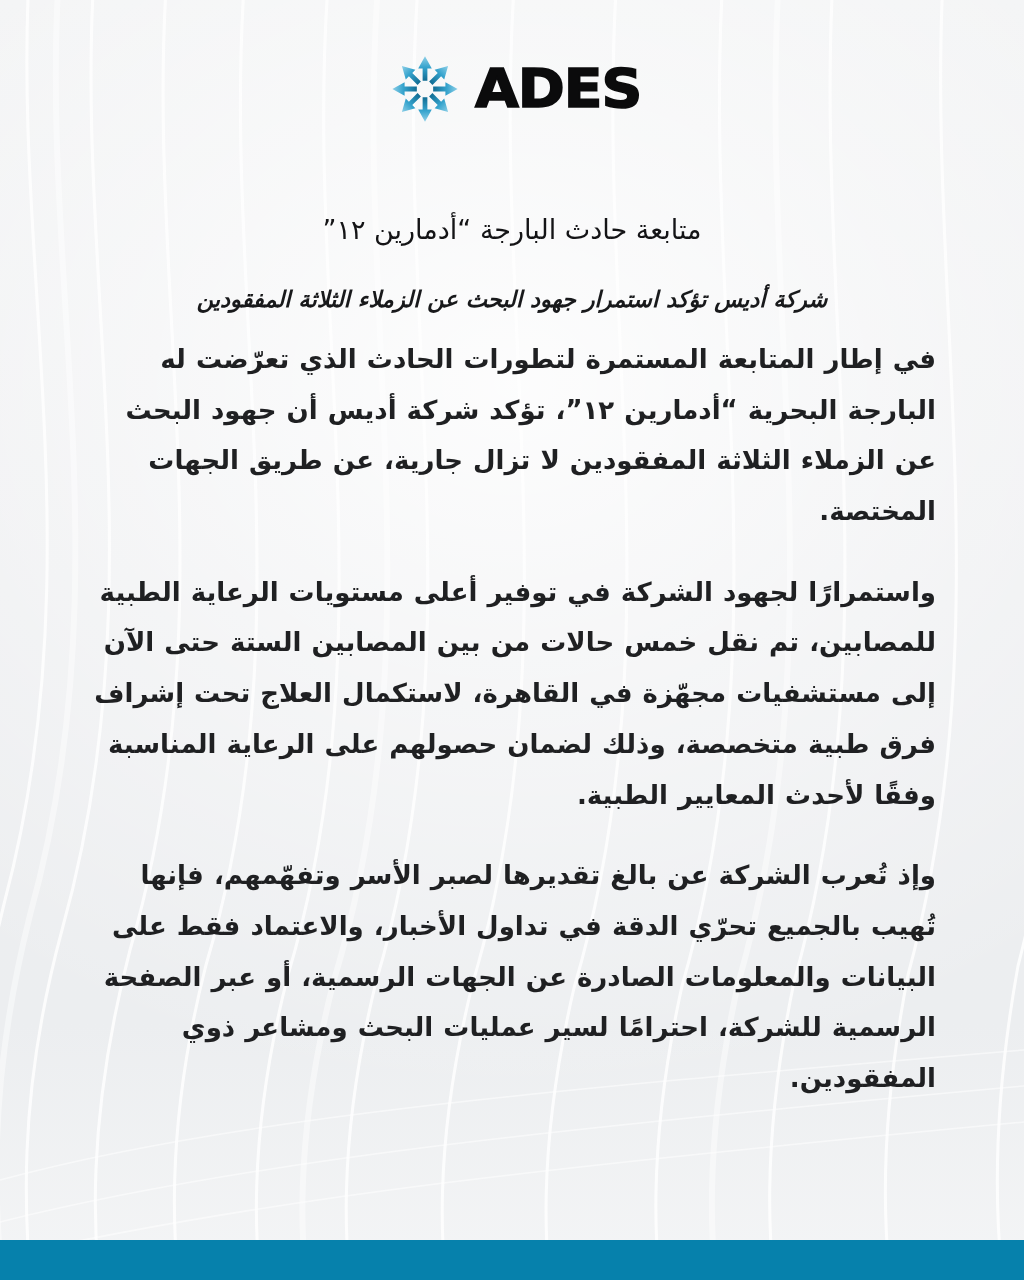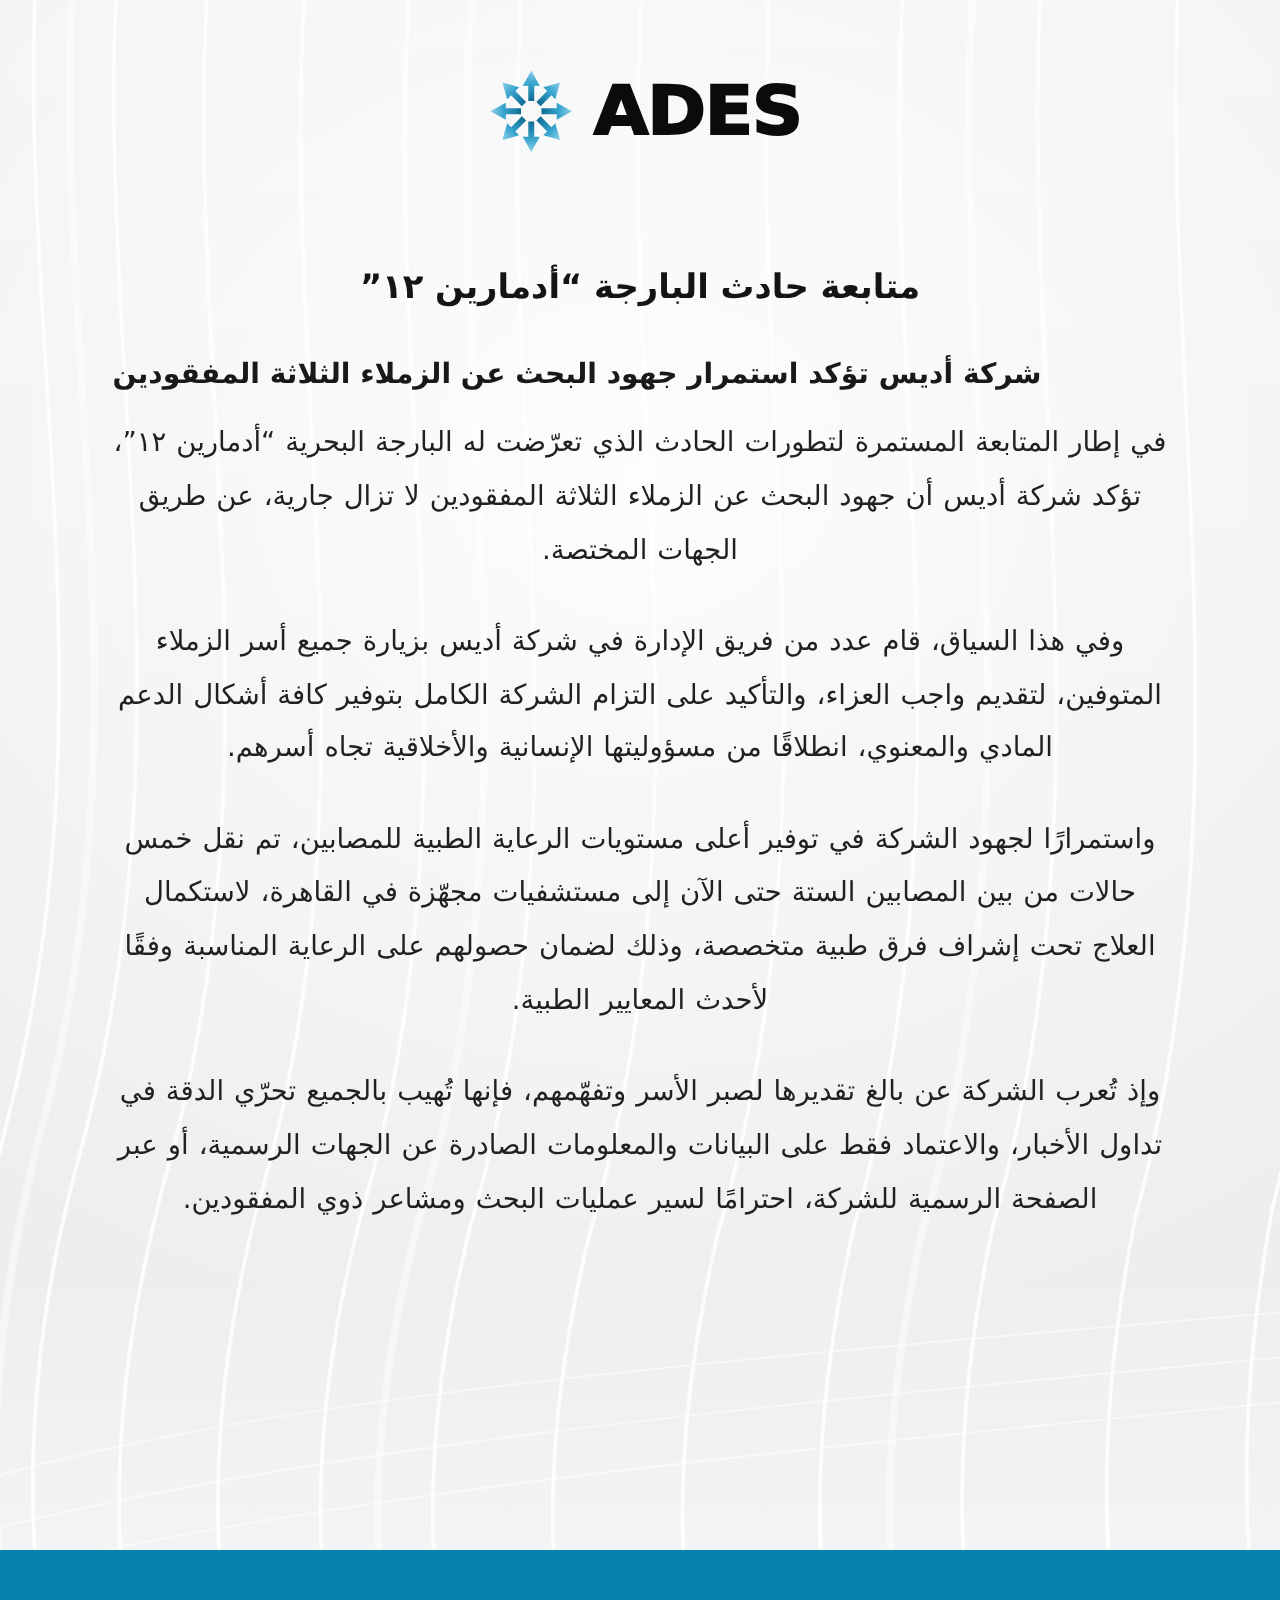--- a/index.html
+++ b/index.html
@@ -83,48 +83,49 @@
   }
 
   
   .doc-title {
     position: absolute;
     top: 192px;
     left: 90px;
     width: 844px;
     text-align: center;
     font-size: 27px;
-    font-weight: 700;
+    font-weight: 400;
     color: #141416;
     line-height: 1.5;
     letter-spacing: 0;
   }
   .doc-subtitle {
     position: absolute;
     top: 263px;
     left: 90px;
     width: 844px;
-    text-align: left;
+    text-align: center;
     font-size: 22.5px;
     font-weight: 700;
     color: #18191b;
     line-height: 1.55;
+    font-style: italic;
   }
 
   
   .body-wrap {
     position: absolute;
     top: 334px;
     left: 88px;
     width: 848px;
   }
   .para {
-    text-align: center;
-    font-size: 22px;
-    font-weight: 400;
+    text-align: right;
+    font-size: 26px;
+    font-weight: 700;
     color: #1f2022;
     line-height: 1.95;
     margin: 0 0 30px 0;
     letter-spacing: 0;
     word-spacing: 1px;
   }
   .para:last-child { margin-bottom: 0; }
 
   
   .footer-bar {
@@ -211,21 +212,20 @@
         </g>
       </svg>
       <div class="logo-word">ADES</div>
     </div>
 
     <h1 class="doc-title">متابعة حادث البارجة “أدمارين ١٢”</h1>
     <h2 class="doc-subtitle">شركة أديس تؤكد استمرار جهود البحث عن الزملاء الثلاثة المفقودين</h2>
 
     <div class="body-wrap">
       <p class="para">في إطار المتابعة المستمرة لتطورات الحادث الذي تعرّضت له البارجة البحرية “أدمارين ١٢”، تؤكد شركة أديس أن جهود البحث عن الزملاء الثلاثة المفقودين لا تزال جارية، عن طريق الجهات المختصة.</p>
-      <p class="para">وفي هذا السياق، قام عدد من فريق الإدارة في شركة أديس بزيارة جميع أسر الزملاء المتوفين، لتقديم واجب العزاء، والتأكيد على التزام الشركة الكامل بتوفير كافة أشكال الدعم المادي والمعنوي، انطلاقًا من مسؤوليتها الإنسانية والأخلاقية تجاه أسرهم.</p>
       <p class="para">واستمرارًا لجهود الشركة في توفير أعلى مستويات الرعاية الطبية للمصابين، تم نقل خمس حالات من بين المصابين الستة حتى الآن إلى مستشفيات مجهّزة في القاهرة، لاستكمال العلاج تحت إشراف فرق طبية متخصصة، وذلك لضمان حصولهم على الرعاية المناسبة وفقًا لأحدث المعايير الطبية.</p>
       <p class="para">وإذ تُعرب الشركة عن بالغ تقديرها لصبر الأسر وتفهّمهم، فإنها تُهيب بالجميع تحرّي الدقة في تداول الأخبار، والاعتماد فقط على البيانات والمعلومات الصادرة عن الجهات الرسمية، أو عبر الصفحة الرسمية للشركة، احترامًا لسير عمليات البحث ومشاعر ذوي المفقودين.</p>
     </div>
 
   </div>
 
   <div class="footer-bar"></div>
 
 </div>
 

